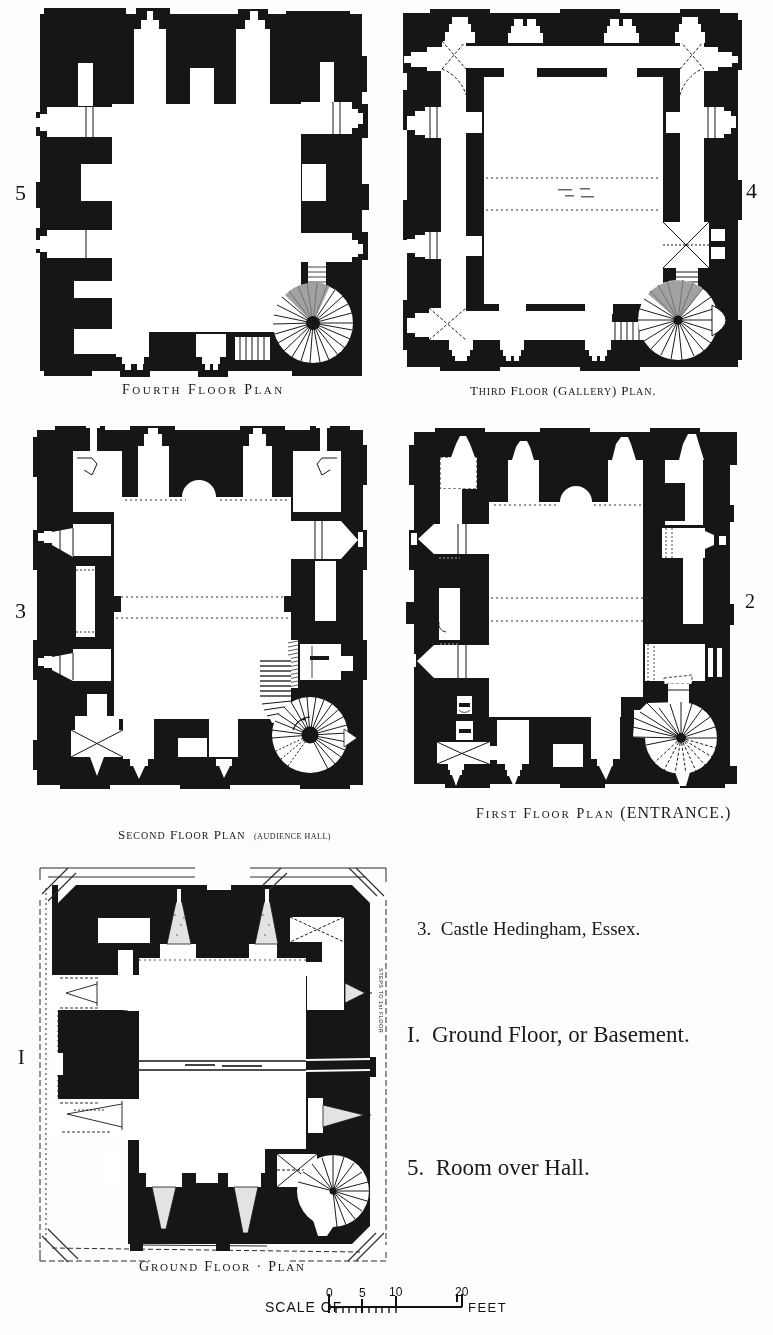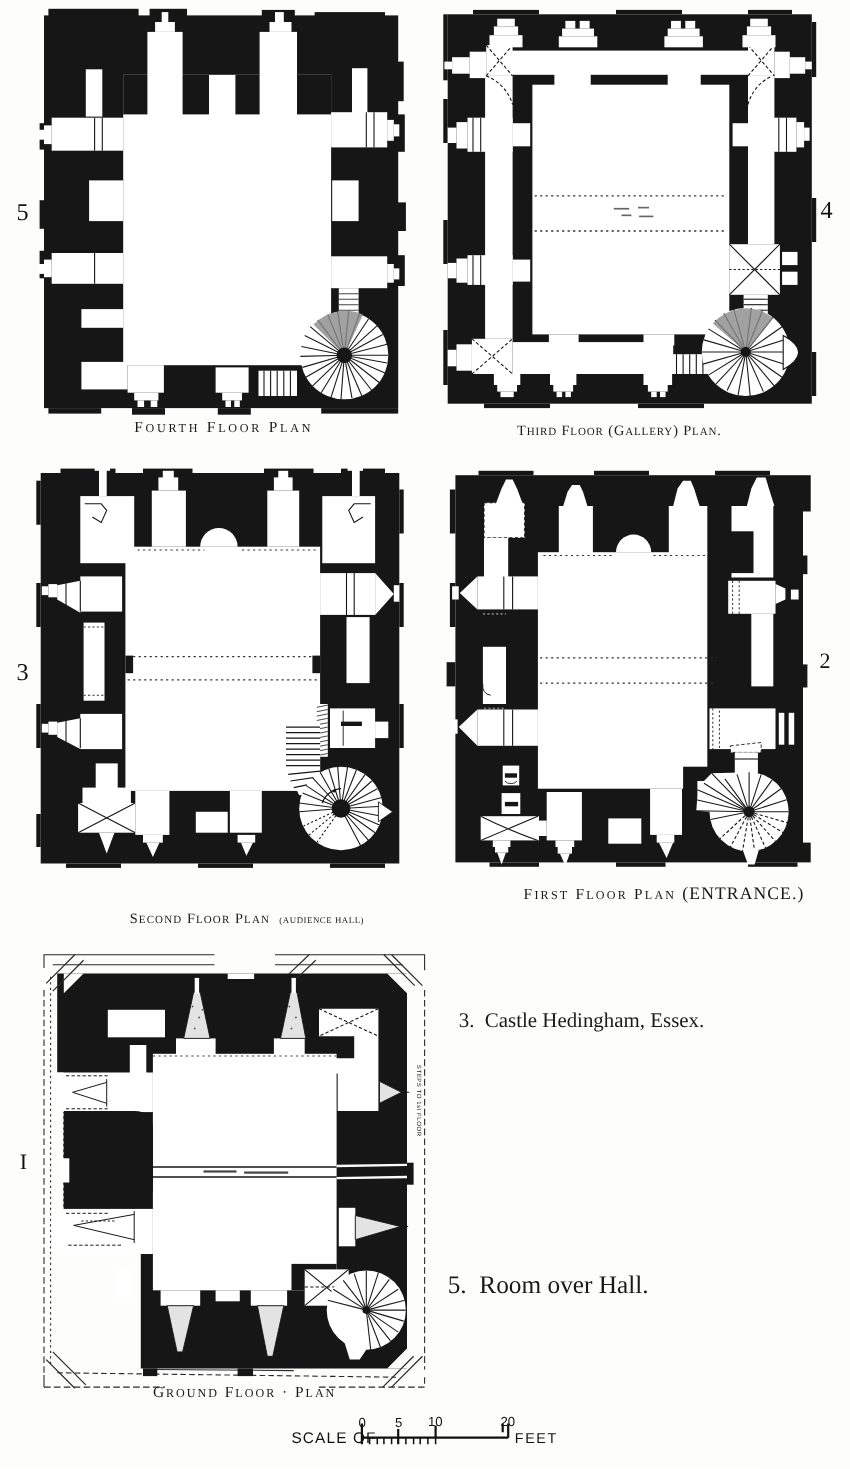--- a/index.html
+++ b/index.html
@@ -984,20 +984,21 @@
 
 <div class="num" style="left:15px;top:598px;font-size:22px;">3</div>
 
 <div class="num" style="left:745px;top:590px;font-size:20px;">2</div>
 
 <div class="num" style="left:18px;top:1046px;font-size:20px;">I</div>
 
 <div class="cap" style="left:417px;top:918px;font-size:19px;">3.&nbsp; Castle Hedingham, Essex.</div>
 
 
+<div class="cap" style="left:407px;top:1022px;font-size:23px;">I.&nbsp; Ground Floor, or Basement.</div>
 
 
 
 
 <div class="cap" style="left:407px;top:1155px;font-size:23px;">5.&nbsp; Room over Hall.</div>
 
 <svg style="left:255px;top:1282px;" width="265" height="45" viewBox="0 0 265 45">
   <g stroke="#111" fill="none" stroke-width="2">
     <path d="M74 25 H207"></path>
     <path d="M74 12 V31"></path>

